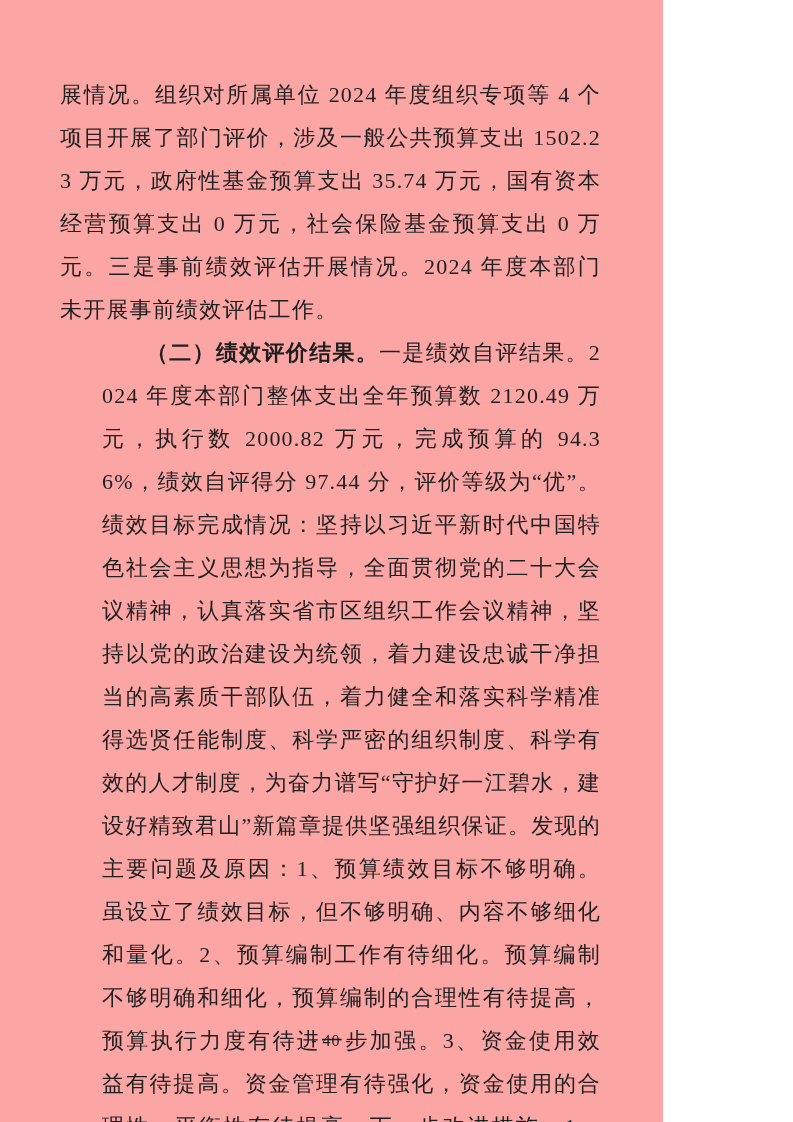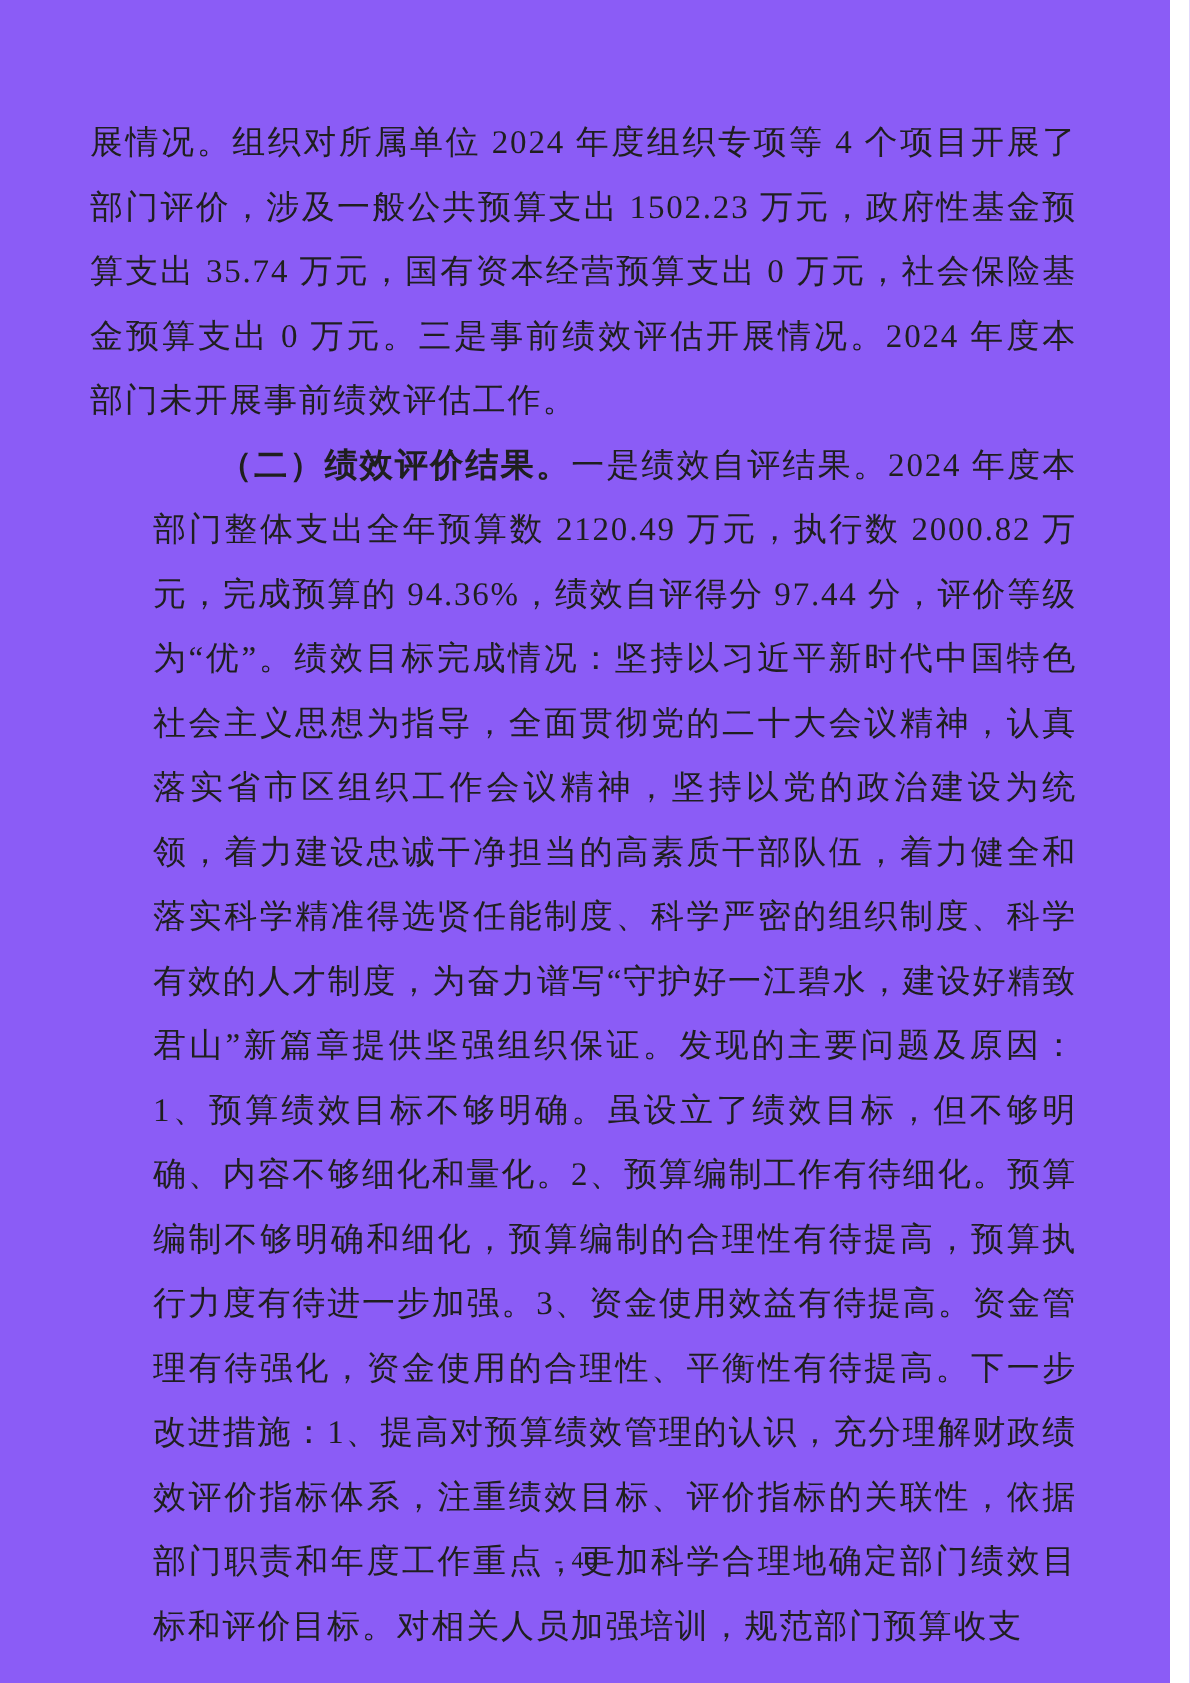--- a/index.html
+++ b/index.html
@@ -2,23 +2,23 @@
 <html lang="zh"><head>
 <meta charset="utf-8">
 <style>
   html, body {
     margin: 0;
     padding: 0;
     background: #ffffff;
   }
   .page {
     position: relative;
-    width: 780px;
+    width: 663px;
     height: 1122px;
-    background: #8b5cf6;
+    background: #fca5a5;
     overflow: hidden;
     font-family: "Liberation Serif", "DejaVu Serif", serif;
     color: #1f1f1f;
   }
   .content {
     position: absolute;
     left: 60px;
     right: 62px;
     top: 73px;
   }

